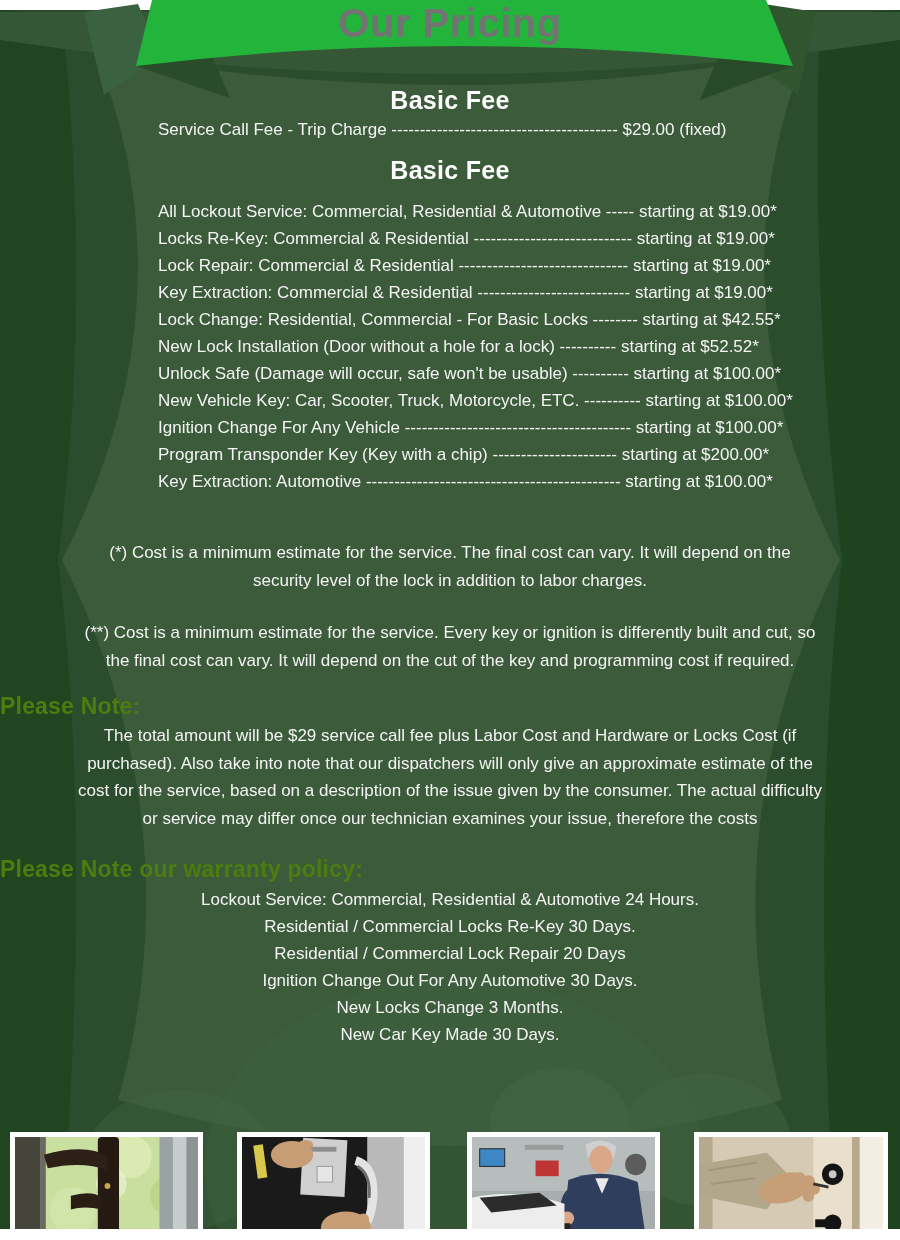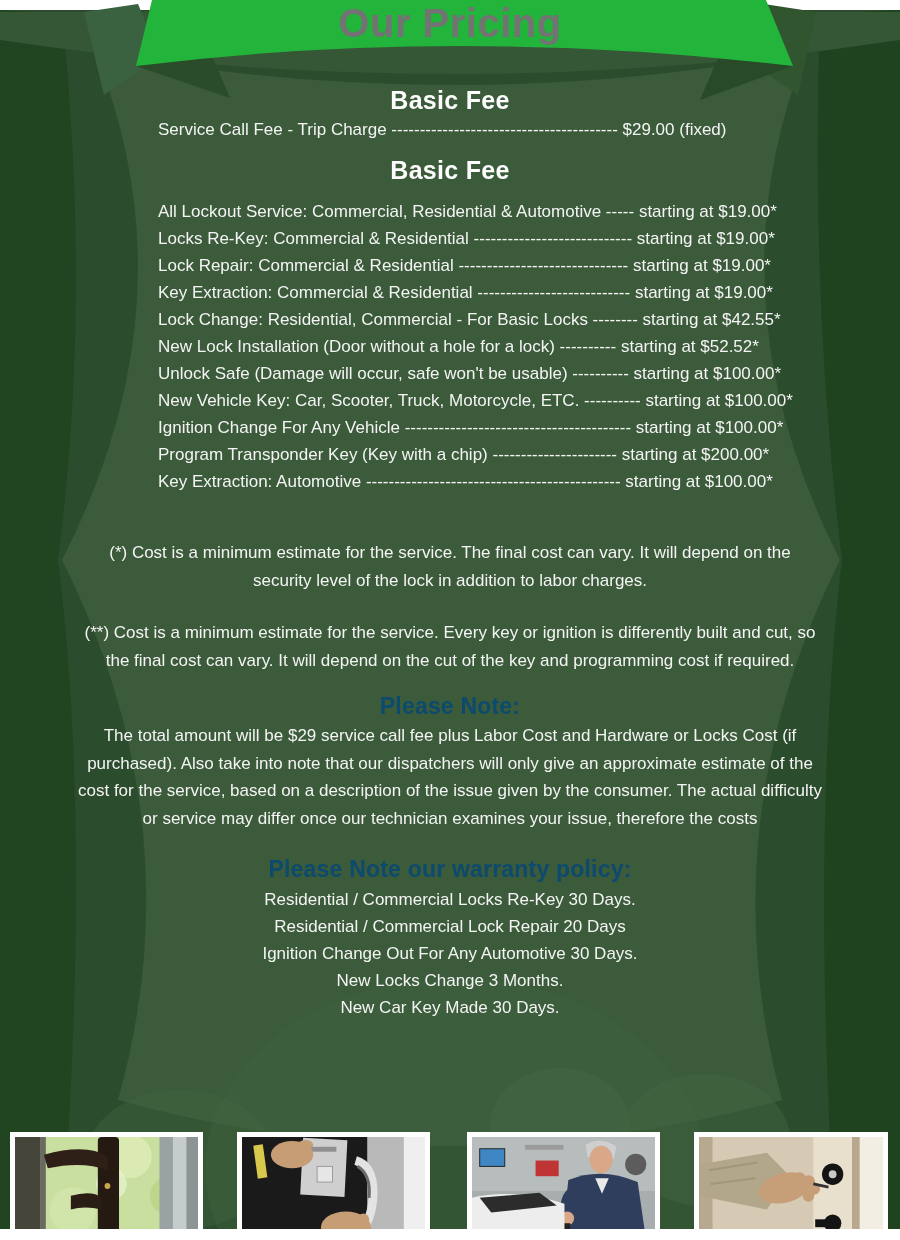--- a/index.html
+++ b/index.html
@@ -19,21 +19,21 @@
     margin:0;text-align:center;color:#fdfdfd;
     font-size:25px;font-weight:bold;letter-spacing:.3px;
   }
   .price-lines{left:158px;width:640px;color:#f4f4f4;font-size:17px;}
   .price-lines .line{height:27px;line-height:27px;white-space:nowrap;}
   .para{
     left:78px;width:744px;margin:0;text-align:center;color:#f4f4f4;
     font-size:17px;line-height:27.5px;
   }
   .yellow-heading{
-    margin:0;text-align:center;color:#0c4a6e;
+    margin:0;text-align:left;color:#4d7c0f;
     font-size:23px;font-weight:bold;letter-spacing:.2px;
   }
   .center-lines{left:0;width:900px;text-align:center;color:#f4f4f4;font-size:17px;}
   .center-lines .line{height:27px;line-height:27px;}
   .gallery{position:absolute;top:1132px;left:0;width:900px;height:108px;z-index:2;}
   .photo-frame{
     position:absolute;top:0;height:108px;background:#ffffff;
     padding:5px;box-sizing:border-box;
   }
   .photo-frame svg{display:block;width:100%;height:100%;}
@@ -88,20 +88,21 @@
     </div>
 
   <p class="layer para" style="top:539px">(*) Cost is a minimum estimate for the service. The final cost can vary. It will depend on the security level of the lock in addition to labor charges.</p>
   <p class="layer para" style="top:619px">(**) Cost is a minimum estimate for the service. Every key or ignition is differently built and cut, so the final cost can vary. It will depend on the cut of the key and programming cost if required.</p>
 
   <h3 class="layer yellow-heading" style="top:693px">Please Note:</h3>
   <p class="layer para" style="top:722px">The total amount will be $29 service call fee plus Labor Cost and Hardware or Locks Cost (if purchased). Also take into note that our dispatchers will only give an approximate estimate of the cost for the service, based on a description of the issue given by the consumer. The actual difficulty or service may differ once our technician examines your issue, therefore the costs</p>
 
   <h3 class="layer yellow-heading" style="top:856px">Please Note our warranty policy:</h3>
   <div class="layer center-lines" style="top:886px" id="warranty-lines">
+      <div class="line">Lockout Service: Commercial, Residential &amp; Automotive 24 Hours.</div>
       <div class="line">Residential / Commercial Locks Re-Key 30 Days.</div>
       <div class="line">Residential / Commercial Lock Repair 20 Days</div>
       <div class="line">Ignition Change Out For Any Automotive 30 Days.</div>
       <div class="line">New Locks Change 3 Months.</div>
       <div class="line">New Car Key Made 30 Days.</div>
     </div>
 
   <div class="gallery">
 
     <figure class="photo-frame" style="left:10px;width:193px;margin:0" aria-label="door handle and lock closeup photo">

